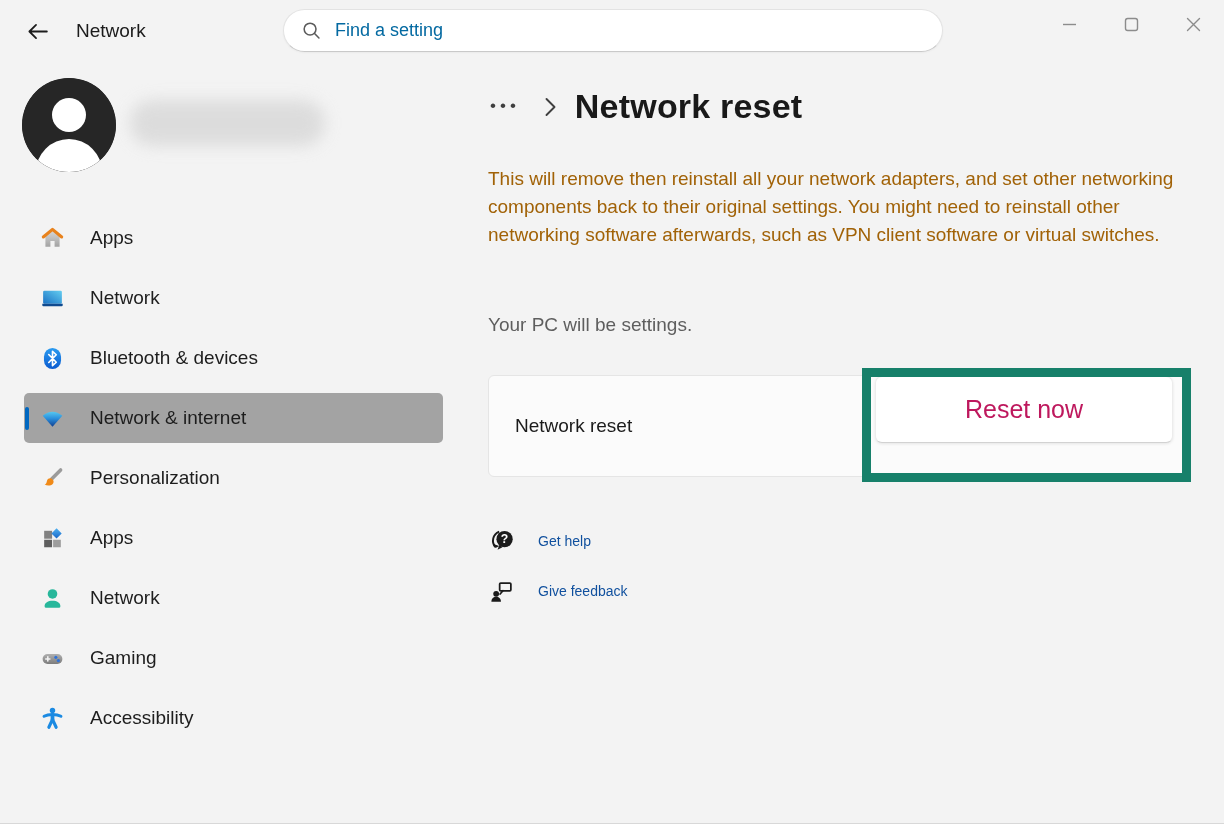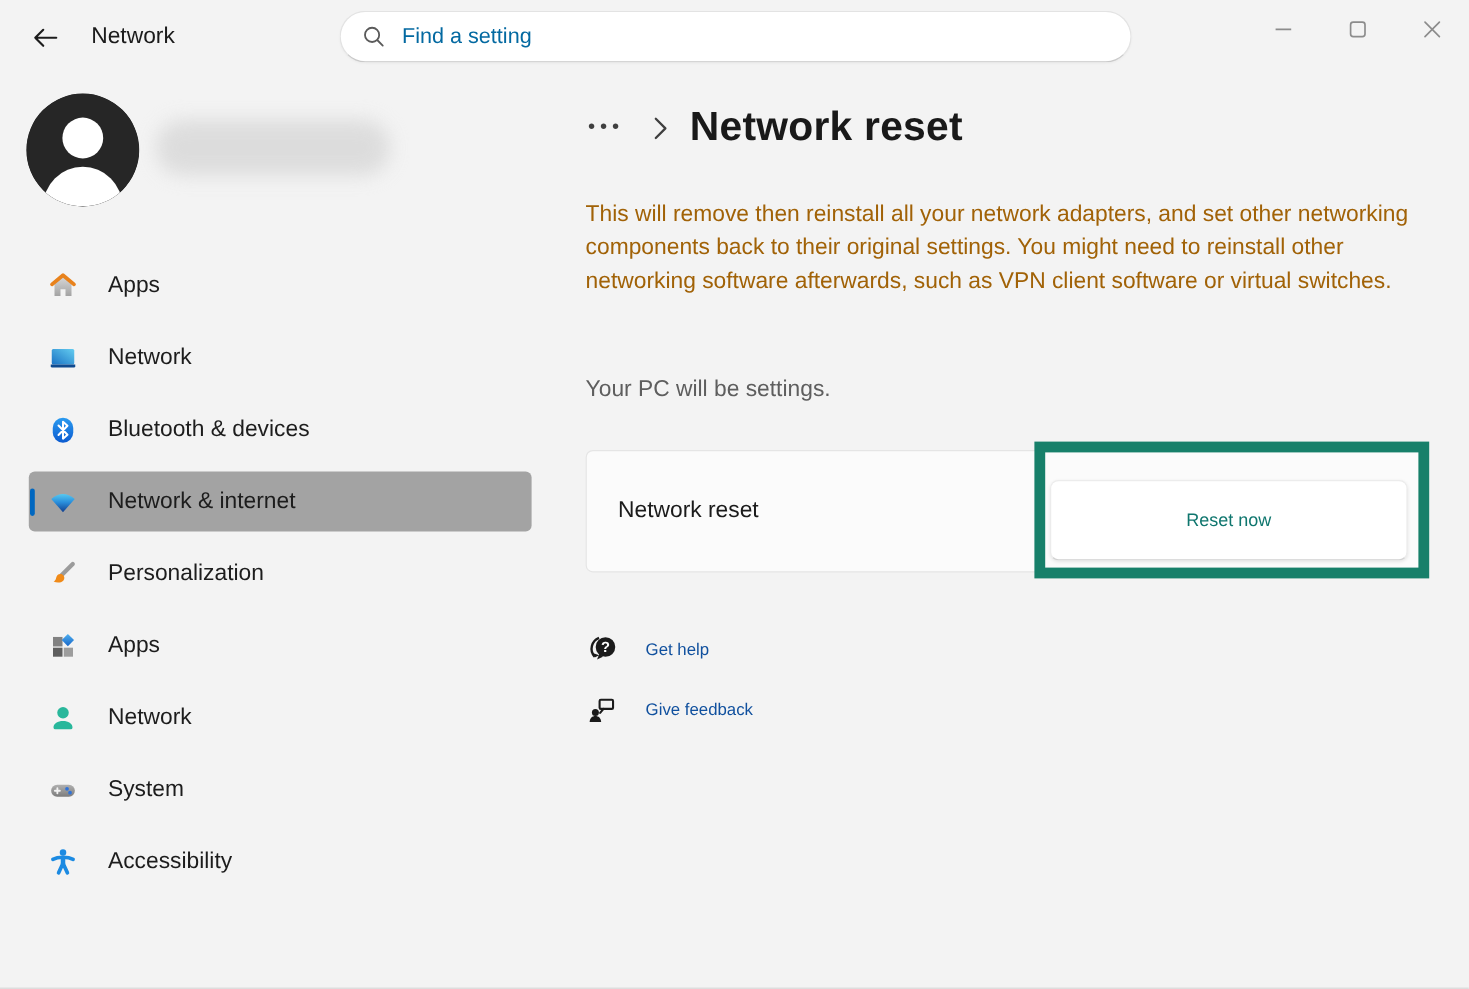--- a/index.html
+++ b/index.html
@@ -69,25 +69,25 @@
     background: #fbfbfb; border: 1px solid #e5e5e5; border-radius: 6px;
     display: flex; align-items: center; padding-left: 26px;
   }
   .reset-card .card-label { font-size: 19px; color: #1b1b1b; }
 
   .annotation-box {
     position: absolute; left: 862px; top: 368px; width: 329px; height: 114px;
     border: 9px solid #17806a; background: transparent; pointer-events: none;
   }
   .reset-btn {
-    position: absolute; left: 875px; top: 400px; width: 298px; height: 67px;
+    position: absolute; left: 875px; top: 376px; width: 298px; height: 67px;
     background: #ffffff; border: 1px solid #ececec; border-bottom-color: #d2d2d2;
     border-radius: 7px; box-shadow: 0 1px 3px rgba(0,0,0,0.09);
     display: flex; align-items: center; justify-content: center;
-    font-size: 15px; color: #0f766e; cursor: pointer;
+    font-size: 25px; color: #be185d; cursor: pointer;
   }
 
   .help-row { position: absolute; left: 488px; display: flex; align-items: center; gap: 22px; cursor: pointer; }
   .help-row.get-help { top: 527px; }
   .help-row.give-feedback { top: 577px; text-align: center; }
   .help-row .link { font-size: 14px; color: #10509e; }
   .help-icon { width: 28px; height: 28px; }
 </style>
 </head>
 <body>
@@ -239,21 +239,21 @@
           <linearGradient id="gPad" x1="0" y1="0" x2="0" y2="1">
             <stop offset="0" stop-color="#b0b0b0"></stop>
             <stop offset="1" stop-color="#7c7c7c"></stop>
           </linearGradient>
         </defs>
       <rect x="2.5" y="7.6" width="19" height="9.6" rx="4.8" fill="url(#gPad)"></rect>
       <path d="M7.5 10.4 v4 M5.5 12.4 h4" stroke="#f2f2f2" stroke-width="1.5" stroke-linecap="round"></path>
       <circle cx="15.2" cy="10.9" r="1.5" fill="#2f72d8"></circle>
       <circle cx="17.6" cy="14" r="1.5" fill="#2f72d8"></circle>
     </svg>
-    <span class="nav-label">System</span>
+    <span class="nav-label">Gaming</span>
   </div>
 
   <div class="nav-item">
 
     <svg class="nav-icon" viewBox="0 0 24 24">
       <circle cx="12" cy="4.3" r="2.6" fill="#1b8ae2"></circle>
       <path d="M3.9 9.8 C8 7.5 16 7.5 20.1 9.8" stroke="#1b8ae2" stroke-width="2.9" fill="none" stroke-linecap="round"></path>
       <path d="M12 8.6 V13" stroke="#1b8ae2" stroke-width="3.6" stroke-linecap="round"></path>
       <path d="M12 12.8 L8.5 20.4 M12 12.8 L15.5 20.4" stroke="#1b8ae2" stroke-width="3" stroke-linecap="round"></path>
     </svg>

